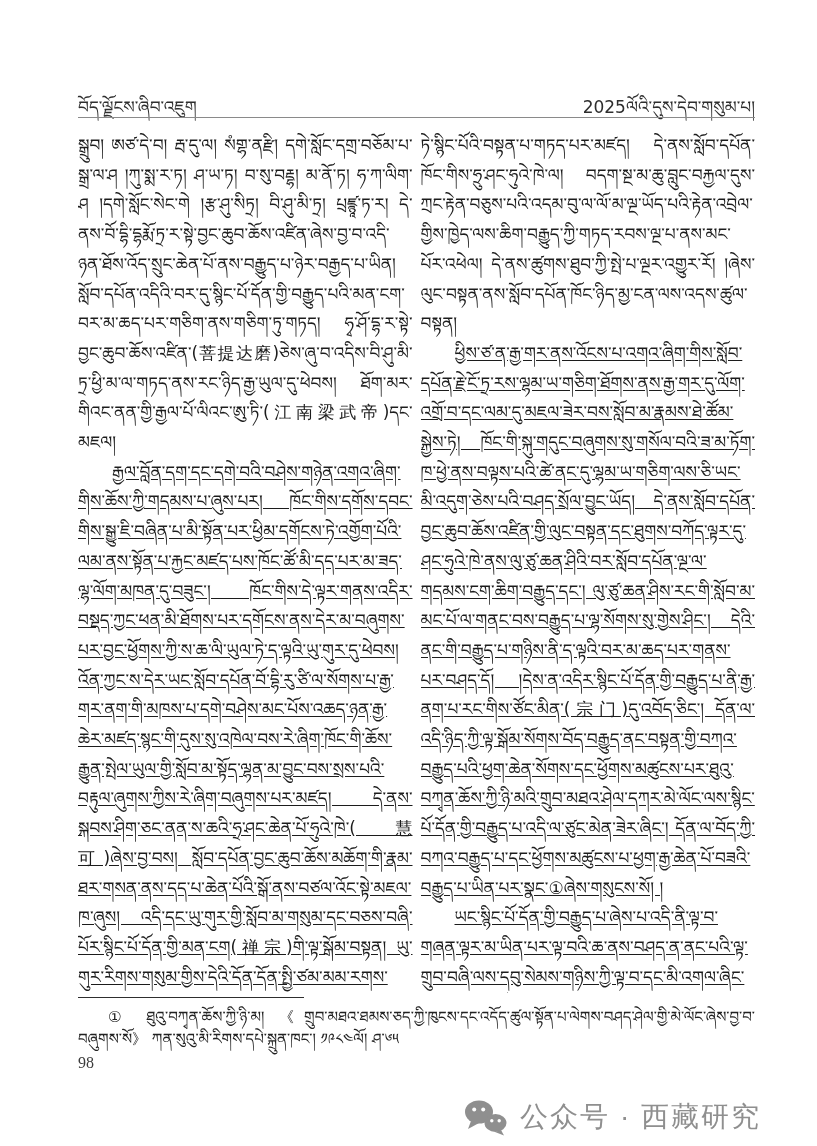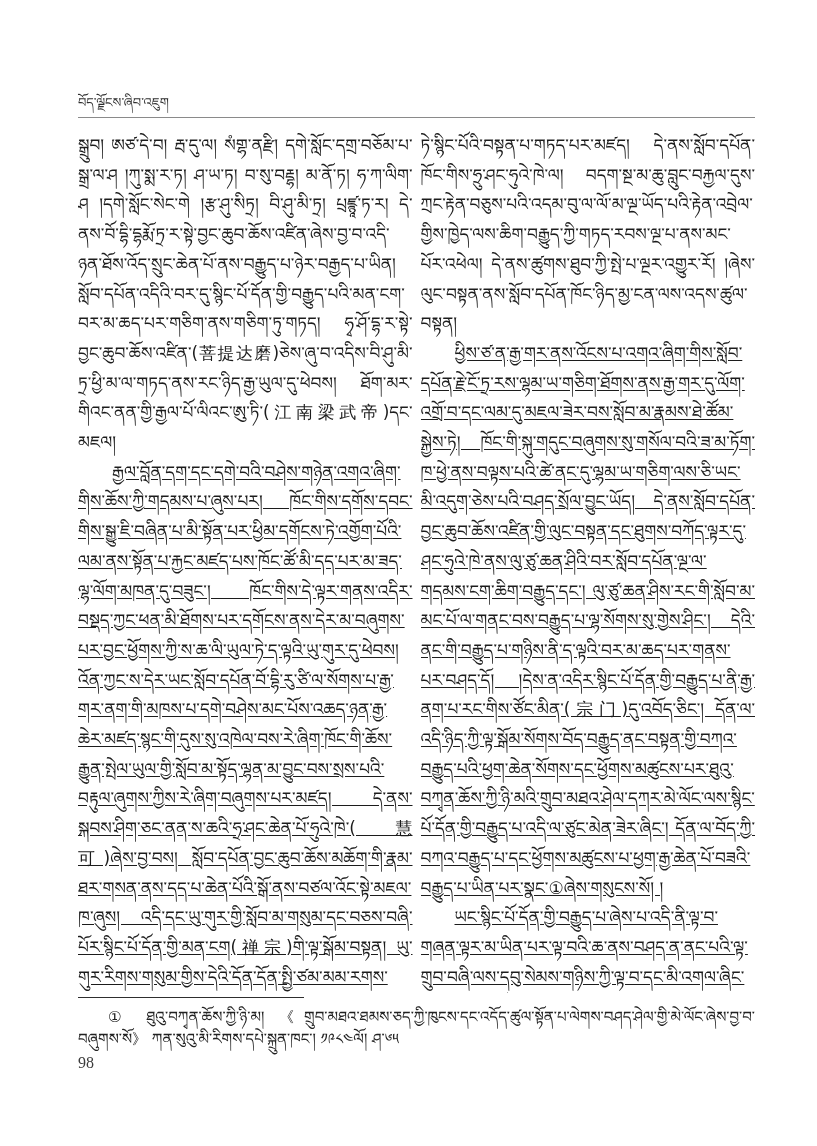--- a/index.html
+++ b/index.html
@@ -9,21 +9,21 @@
     margin:0 auto;
     background:#ffffff;
     font-family:"DejaVu Sans",sans-serif;
     color:#1c1c1c;
     overflow:hidden;
   }
   
   .running-head{
     position:absolute;top:88px;left:78px;right:62px;
     display:flex;justify-content:space-between;align-items:flex-end;
-    font-size:13px;color:#2e2e2e;
+    font-size:17px;color:#2e2e2e;
   }
   .head-rule{
     position:absolute;top:117px;left:78px;right:62px;
     border-top:1px solid #8a8a8a;height:0;
   }
   
   .columns{
     position:absolute;top:131px;left:78px;right:62px;height:862px;
     display:flex;gap:8px;overflow:hidden;
   }
@@ -60,34 +60,54 @@
   }
   .wechat-icon{display:inline-block;line-height:0;}
 </style>
 </head>
 <body>
 
 <div class="page">
 
   <div class="running-head">
     <span>བོད་ལྗོངས་ཞིབ་འཇུག</span>
+    <span>2025ལོའི་དུས་དེབ་གསུམ་པ།</span>
   </div>
   <div class="head-rule"></div>
 
   <div class="columns">
     <div class="col">
       <p>སྒྲུབ། ཨཙ་དེ་བ། རྦ་དུ་ལ། སཾགྷ་ནརྫི། དགེ་སློང་དགྲ་བཅོམ་པ་སྒྲ་ལ་ཤ །ཀུ་སྨ་ར་ཏ། ཤ་ཡ་ཏ། བ་སུ་བརྡྷ། མ་ནོ་ཏ། ཧ་ཀ་ལིག་ཤ །དགེ་སློང་སེང་གེ །རྩ་ཤུ་སིཏྲ། བི་ཤུ་མི་ཏྲ། པྲཛྙཱ་ཏ་ར། དེ་ནས་བོ་དྷི་དྷརྨོ་ཏྲ་ར་སྟེ་བྱང་ཆུབ་ཆོས་འཛིན་ཞེས་བྱ་བ་འདི་ཉན་ཐོས་འོད་སྲུང་ཆེན་པོ་ནས་བརྒྱུད་པ་ཉེར་བརྒྱད་པ་ཡིན། སློབ་དཔོན་འདིའི་བར་དུ་སྙིང་པོ་དོན་གྱི་བརྒྱུད་པའི་མན་ངག་བར་མ་ཆད་པར་གཅིག་ནས་གཅིག་ཏུ་གཏད། ཧྭ་ཤོ་དྷ་ར་སྟེ་བྱང་ཆུབ་ཆོས་འཛིན་(菩提达磨)ཅེས་ཞུ་བ་འདིས་བི་ཤུ་མི་ཏྲ་ཕྱི་མ་ལ་གཏད་ནས་རང་ཉིད་རྒྱ་ཡུལ་དུ་ཕེབས། ཐོག་མར་གིའང་ནན་གྱི་རྒྱལ་པོ་ལིའང་ཨུ་ཏི་(江南梁武帝)དང་མཇལ།</p>
       <p class="indent">རྒྱལ་བློན་དག་དང་དགེ་བའི་བཤེས་གཉེན་འགའ་ཞིག་གིས་ཆོས་ཀྱི་གདམས་པ་ཞུས་པར། ཁོང་གིས་དགོས་དབང་གིས་སྒྱུ་ཇི་བཞིན་པ་མི་སྟོན་པར་ཕྱིམ་དགོངས་ཏེ་འགྱོག་པོའི་ལམ་ནས་སྟོན་པ་རྐྱང་མཛད་པས་ཁོང་ཚོ་མི་དད་པར་མ་ཟད་ལྷ་ལོག་མཁན་དུ་བཟུང་། ཁོང་གིས་དེ་ལྟར་གནས་འདིར་བསྡད་ཀྱང་ཕན་མི་ཐོགས་པར་དགོངས་ནས་དེར་མ་བཞུགས་པར་བྱང་ཕྱོགས་ཀྱི་ས་ཆ་ལི་ཡུལ་ཏེ་ད་ལྟའི་ཡུ་གུར་དུ་ཕེབས། འོན་ཀྱང་ས་དེར་ཡང་སློབ་དཔོན་བོ་དྷི་རུ་ཙི་ལ་སོགས་པ་རྒྱ་གར་ནག་གི་མཁས་པ་དགེ་བཤེས་མང་པོས་འཆད་ཉན་རྒྱ་ཆེར་མཛད་སྙང་གི་དུས་སུ་འཁེལ་བས་རེ་ཞིག་ཁོང་གི་ཆོས་རྒྱུན་སྤེལ་ཡུལ་གྱི་སློབ་མ་སྟོད་ལྷན་མ་བྱུང་བས་སྲས་པའི་བརྟུལ་ཞུགས་ཀྱིས་རེ་ཞིག་བཞུགས་པར་མཛད། དེ་ནས་སྐབས་ཤིག་ཅང་ནན་ས་ཆའི་ཧྲ་ཤང་ཆེན་པོ་ཧུའེ་ཁེ་(慧可)ཞེས་བྱ་བས། སློབ་དཔོན་བྱང་ཆུབ་ཆོས་མཆོག་གི་རྣམ་ཐར་གསན་ནས་དད་པ་ཆེན་པོའི་སྒོ་ནས་བཙལ་འོང་སྟེ་མཇལ་ཁ་ཞུས། འདི་དང་ཡུ་གུར་གྱི་སློབ་མ་གསུམ་དང་བཅས་བཞི་པོར་སྙིང་པོ་དོན་གྱི་མན་ངག(禅宗)གི་ལྟ་སྒོམ་བསྟན། ཡུ་གུར་རིགས་གསུམ་གྱིས་དེའི་དོན་དོན་སྤྱི་ཙམ་མམ་རགས་ཙམ་རྟོགས། ཧྲུ་ཤང་ཧུའེ་ཁེ་གཅིག་པུས་དོན་མངོན་སུམ་དུ་རྟོགས་པས་སློབ་དཔོན་ཐུགས་རབ་ཏུ་དགྱེས་</p>
     </div>
     <div class="col">
       <p>ཏེ་སྙིང་པོའི་བསྟན་པ་གཏད་པར་མཛད། དེ་ནས་སློབ་དཔོན་ཁོང་གིས་ཧྲུ་ཤང་ཧུའེ་ཁེ་ལ། བདག་སྔ་མ་ཆུ་བླུང་བརྐྱལ་དུས་ཀྲང་རྟེན་བཅུས་པའི་འདམ་བུ་ལ་ལོ་མ་ལྔ་ཡོད་པའི་རྟེན་འབྲེལ་གྱིས་ཁྱེད་ལས་ཆིག་བརྒྱུད་ཀྱི་གཏད་རབས་ལྔ་པ་ནས་མང་པོར་འཕེལ། དེ་ནས་ཚུགས་ཐུབ་ཀྱི་སྤེ་པ་ལྔར་འགྱུར་རོ། །ཞེས་ལུང་བསྟན་ནས་སློབ་དཔོན་ཁོང་ཉིད་མྱ་ངན་ལས་འདས་ཚུལ་བསྟན།</p>
       <p class="indent">ཕྱིས་ཙ་ན་རྒྱ་གར་ནས་འོངས་པ་འགའ་ཞིག་གིས་སློབ་དཔོན་རྗེ་ངོ་ཏྲ་རས་ལྷམ་ཡ་གཅིག་ཐོགས་ནས་རྒྱ་གར་དུ་ལོག་འགྲོ་བ་དང་ལམ་དུ་མཇལ་ཟེར་བས་སློབ་མ་རྣམས་ཐེ་ཚོམ་སྐྱེས་ཏེ། ཁོང་གི་སྐུ་གདུང་བཞུགས་སུ་གསོལ་བའི་ཟ་མ་ཏོག་ཁ་ཕྱེ་ནས་བལྟས་པའི་ཚེ་ནང་དུ་ལྷམ་ཡ་གཅིག་ལས་ཅི་ཡང་མི་འདུག་ཅེས་པའི་བཤད་སྲོལ་བྱུང་ཡོད། དེ་ནས་སློབ་དཔོན་བྱང་ཆུབ་ཆོས་འཛིན་གྱི་ལུང་བསྟན་དང་ཐུགས་བཀོད་ལྟར་དུ་ཤང་ཧུའེ་ཁེ་ནས་ལུ་ཙུ་ཆན་ཤིའི་བར་སློབ་དཔོན་ལྔ་ལ་གདམས་ངག་ཆིག་བརྒྱུད་དང་། ལུ་ཙུ་ཆན་ཤིས་རང་གི་སློབ་མ་མང་པོ་ལ་གནང་བས་བརྒྱུད་པ་ལྷ་སོགས་སུ་གྱེས་ཤིང་། དེའི་ནང་གི་བརྒྱུད་པ་གཉིས་ནི་ད་ལྟའི་བར་མ་ཆད་པར་གནས་པར་བཤད་དོ། །དེས་ན་འདིར་སྙིང་པོ་དོན་གྱི་བརྒྱུད་པ་ནི་རྒྱ་ནག་པ་རང་གིས་ཙོང་མིན་(宗门)དུ་འབོད་ཅིང་། དོན་ལ་འདི་ཉིད་ཀྱི་ལྟ་སྒོམ་སོགས་བོད་བརྒྱུད་ནང་བསྟན་གྱི་བཀའ་བརྒྱུད་པའི་ཕྱག་ཆེན་སོགས་དང་ཕྱོགས་མཚུངས་པར་ཐུའུ་བཀྭན་ཆོས་ཀྱི་ཉི་མའི་གྲུབ་མཐའ་ཤེལ་དཀར་མེ་ལོང་ལས་སྙིང་པོ་དོན་གྱི་བརྒྱུད་པ་འདི་ལ་ཙུང་མེན་ཟེར་ཞིང་། དོན་ལ་བོད་ཀྱི་བཀའ་བརྒྱུད་པ་དང་ཕྱོགས་མཚུངས་པ་ཕྱག་རྒྱ་ཆེན་པོ་བཟའི་བརྒྱུད་པ་ཡིན་པར་སྣང་①ཞེས་གསུངས་སོ། །</p>
       <p class="indent">ཡང་སྙིང་པོ་དོན་གྱི་བརྒྱུད་པ་ཞེས་པ་འདི་ནི་ལྟ་བ་གཞན་ལྟར་མ་ཡིན་པར་ལྟ་བའི་ཆ་ནས་བཤད་ན་ནང་པའི་ལྟ་གྲུབ་བཞི་ལས་དབུ་སེམས་གཉིས་ཀྱི་ལྟ་བ་དང་མི་འགལ་ཞིང་ཁྱད་པར་དུ་གཙོ་བོ་དབུ་མའི་ལྟ་བ་དང་མཐུན་ཏེ། སྔ་བའི་སེང་ཆེན་ཇེ་</p>
     </div>
   </div>
 
   <div class="footnote-rule"></div>
   <div class="footnote"><span>①</span><span> ཐུའུ་བཀྭན་ཆོས་ཀྱི་ཉི་མ། 《གྲུབ་མཐའ་ཐམས་ཅད་ཀྱི་ཁུངས་དང་འདོད་ཚུལ་སྟོན་པ་ལེགས་བཤད་ཤེལ་གྱི་མེ་ལོང་ཞེས་བྱ་བ་བཞུགས་སོ》 ཀན་སུའུ་མི་རིགས་དཔེ་སྐྲུན་ཁང་། ༡༩༨༤ལོ། ཤ་༦༥</span></div>
 
   <div class="page-number">98</div>
 
+  <div class="watermark">
+    <span class="wechat-icon">
+      <svg width="44" height="37" viewBox="0 0 44 37">
+        <g fill="#8f8f8f">
+          <ellipse cx="15" cy="13" rx="14" ry="11.5"></ellipse>
+          <polygon points="7,22 4,30 15,24"></polygon>
+          <ellipse cx="31.5" cy="24" rx="11" ry="9"></ellipse>
+          <polygon points="37,31 40,36.5 31,33"></polygon>
+        </g>
+        <g fill="#ffffff">
+          <circle cx="10.2" cy="10.5" r="2"></circle>
+          <circle cx="19.2" cy="10.5" r="2"></circle>
+          <circle cx="27.8" cy="21.8" r="1.7"></circle>
+          <circle cx="35.2" cy="21.8" r="1.7"></circle>
+        </g>
+      </svg>
+    </span>
+    <span>公众号 · 西藏研究</span>
+  </div>
 
 </div>
 
 </body></html>

